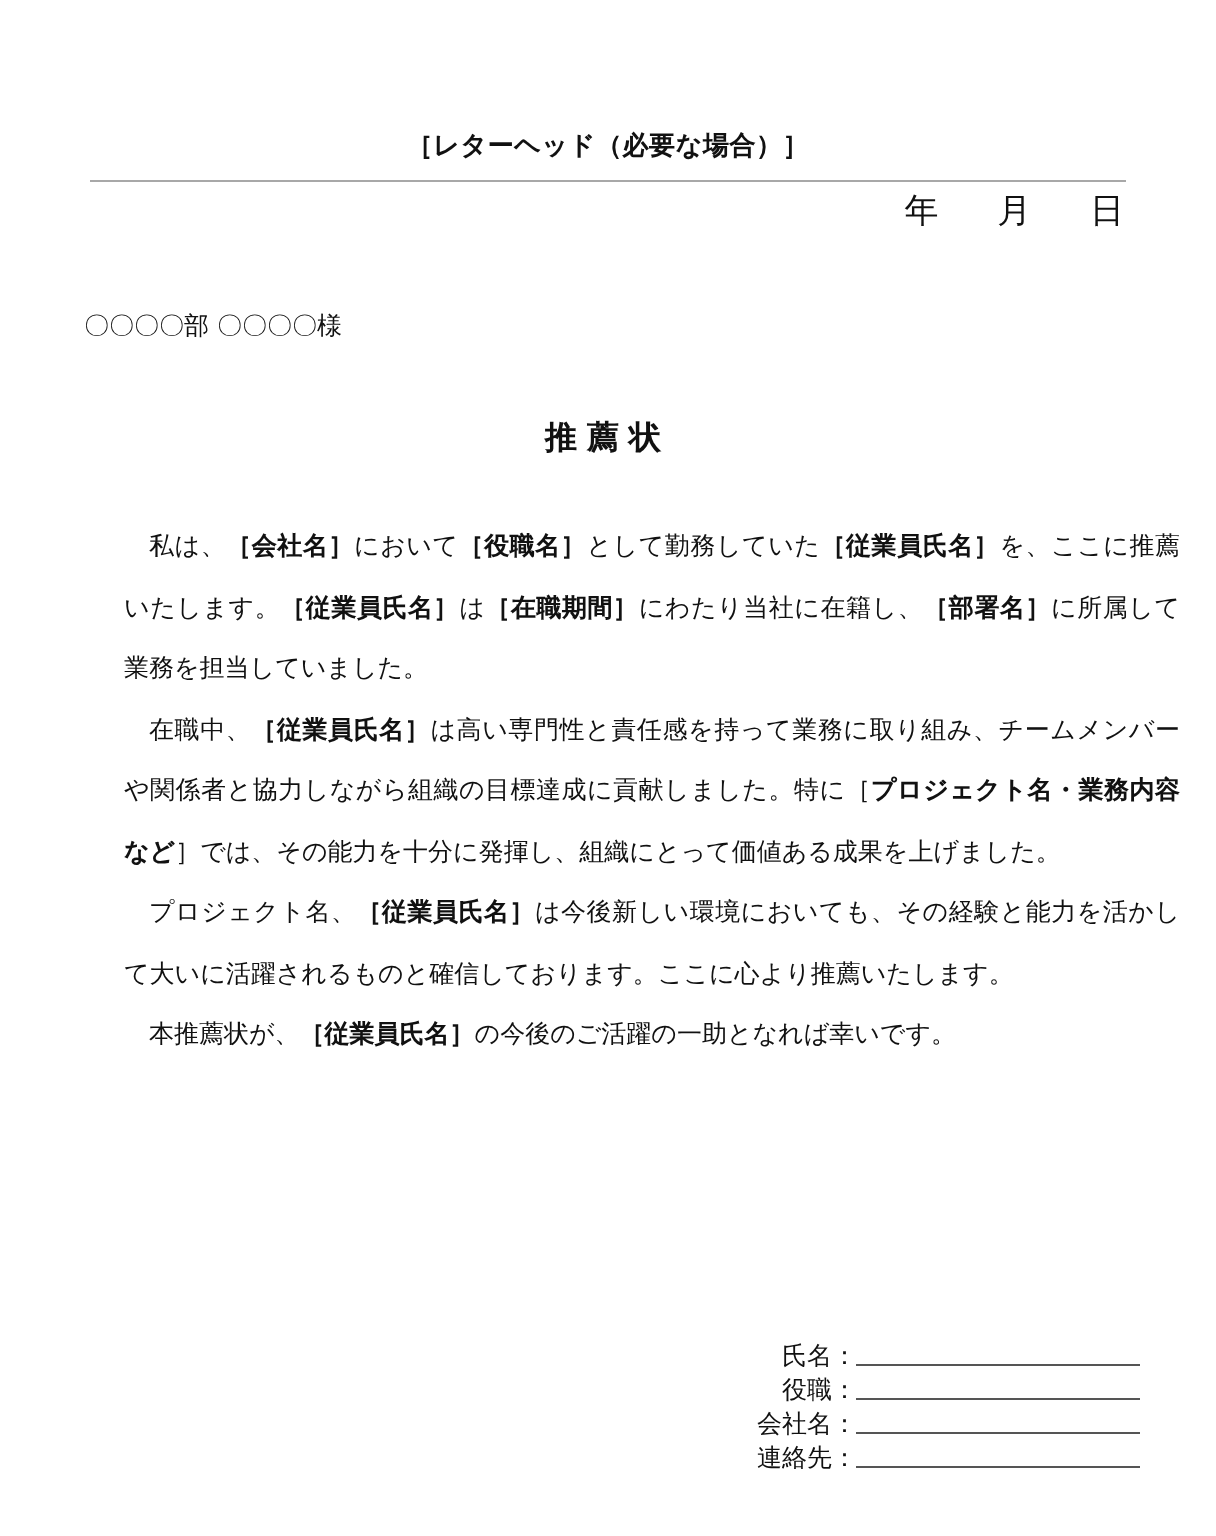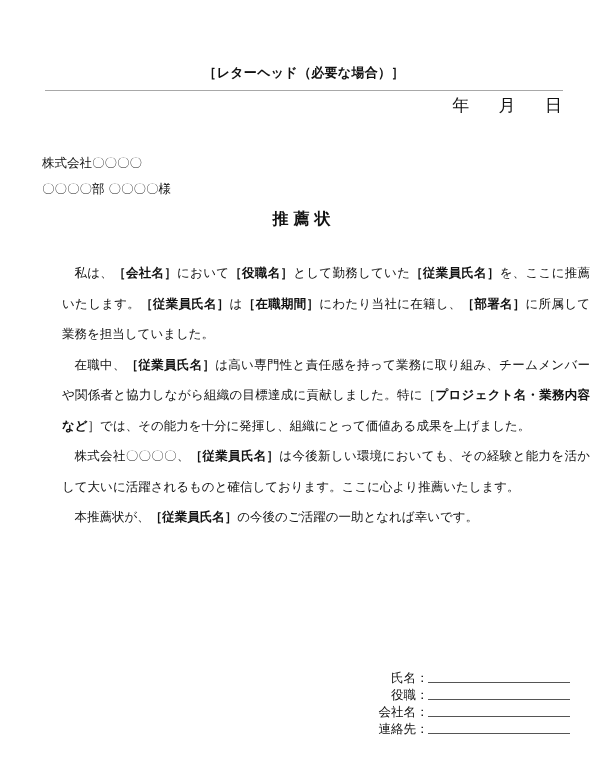--- a/index.html
+++ b/index.html
@@ -120,30 +120,29 @@
 
   <div class="divider"></div>
 
   <div class="date">
     <span>年</span>
     <span>月</span>
     <span>日</span>
   </div>
 
   <div class="addressee">
-    <div>株式会社〇〇〇〇</div>
     <div>〇〇〇〇部 〇〇〇〇様</div>
   </div>
 
   <div class="title">推薦状</div>
 
   <div class="body">
     <p><span>私は、</span><span class="ph">［会社名］</span><span>において</span><span class="ph">［役職名］</span><span>として勤務していた</span><span class="ph">［従業員氏名］</span><span>を、ここに推薦いたします。</span><span class="ph">［従業員氏名］</span><span>は</span><span class="ph">［在職期間］</span><span>にわたり当社に在籍し、</span><span class="ph">［部署名］</span><span>に所属して業務を担当していました。</span></p>
     <p><span>在職中、</span><span class="ph">［従業員氏名］</span><span>は高い専門性と責任感を持って業務に取り組み、チームメンバーや関係者と協力しながら組織の目標達成に貢献しました。特に［</span><span class="ph">プロジェクト名・業務内容など</span><span>］では、その能力を十分に発揮し、組織にとって価値ある成果を上げました。</span></p>
-    <p><span>株式会社〇〇〇〇、</span><span class="ph">［従業員氏名］</span><span>は今後新しい環境においても、その経験と能力を活かして大いに活躍されるものと確信しております。ここに心より推薦いたします。</span></p>
+    <p><span>プロジェクト名、</span><span class="ph">［従業員氏名］</span><span>は今後新しい環境においても、その経験と能力を活かして大いに活躍されるものと確信しております。ここに心より推薦いたします。</span></p>
     <p><span>本推薦状が、</span><span class="ph">［従業員氏名］</span><span>の今後のご活躍の一助となれば幸いです。</span></p>
   </div>
 
   <div class="signature">
     <div class="sig-row">
       <span class="sig-label">氏名</span>
       <span class="sig-colon">：</span>
       <span class="sig-line"></span>
     </div>
     <div class="sig-row">

